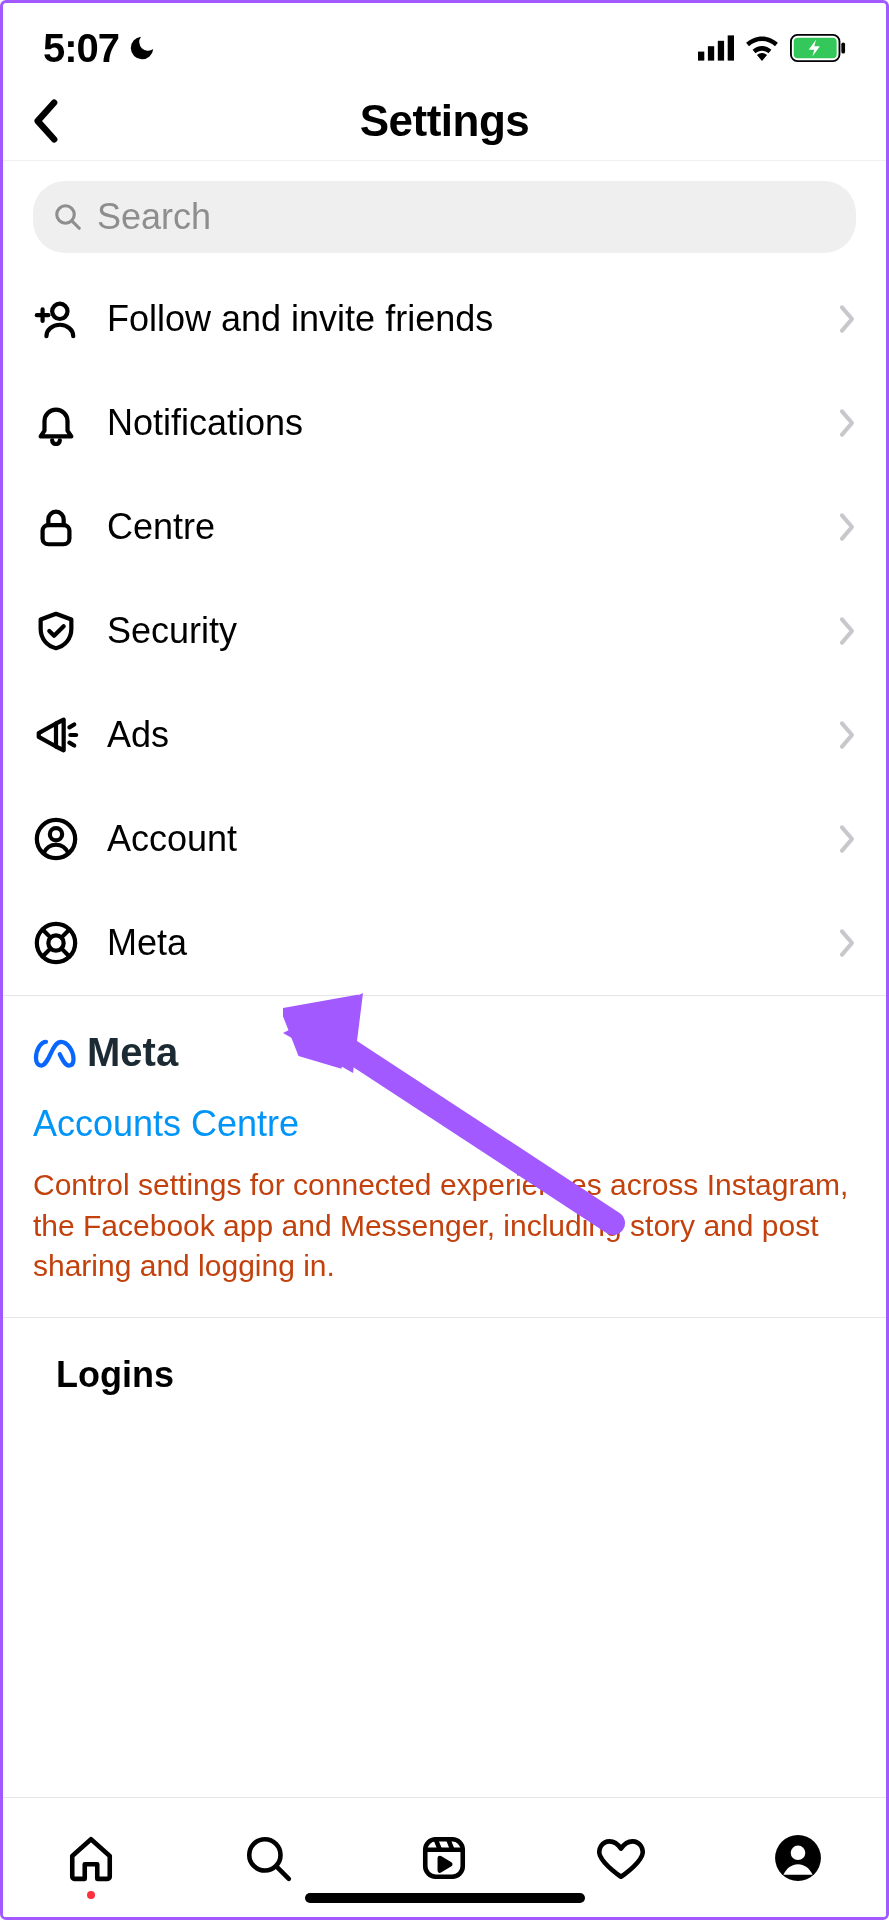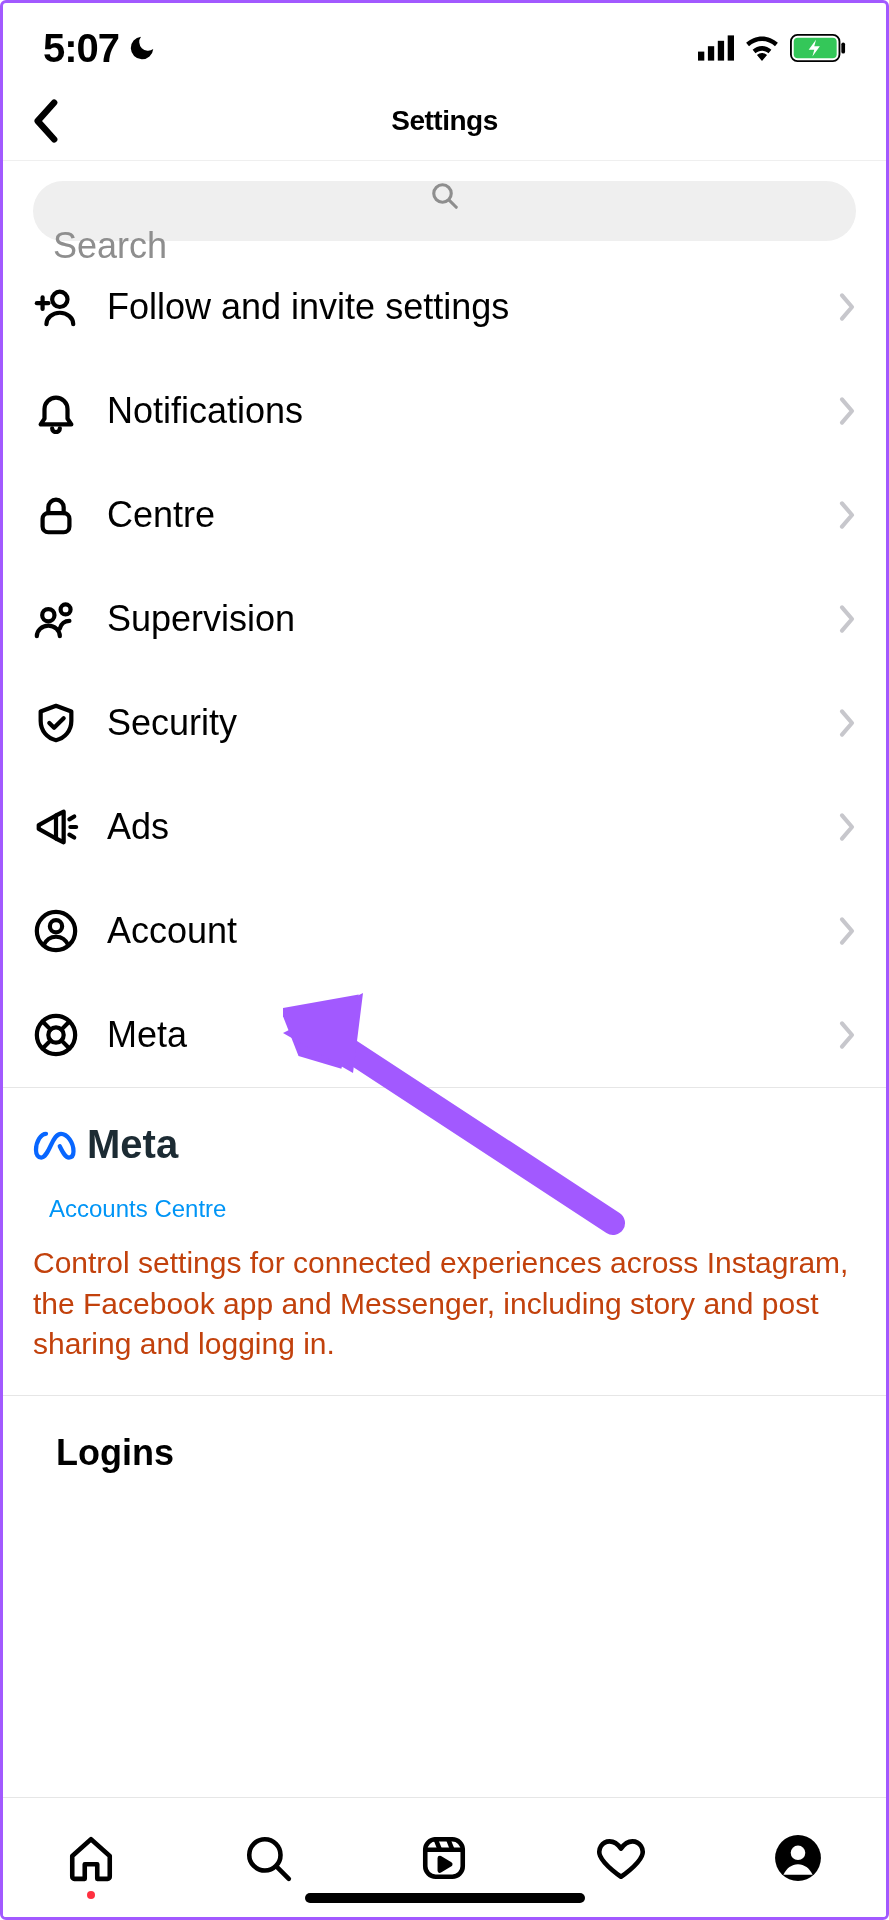--- a/index.html
+++ b/index.html
@@ -8,39 +8,39 @@
 
   
   .status-bar { display: flex; justify-content: space-between; align-items: center; padding: 20px 40px 8px 40px; height: 78px; }
   .status-left { display: flex; align-items: center; gap: 8px; font-size: 40px; font-weight: 600; letter-spacing: -1px; }
   .status-right { display: flex; align-items: center; gap: 10px; }
   .moon { font-size: 34px; line-height: 1; }
 
   
   .header { display: flex; align-items: center; justify-content: center; position: relative; height: 80px; border-bottom: 1px solid #efefef; }
   .back { position: absolute; left: 20px; top: 50%; transform: translateY(-50%); padding: 8px; }
-  .header-title { font-size: 28px; font-weight: 700; letter-spacing: -0.5px; }
+  .header-title { font-size: 44px; font-weight: 700; letter-spacing: -0.5px; }
 
   
   .search-wrap { padding: 20px 30px 14px 30px; }
-  .search { display: flex; align-items: center; gap: 14px; background: #efefef; border-radius: 32px; height: 60px; padding: 0 20px; flex-direction: column; }
+  .search { display: flex; align-items: center; gap: 14px; background: #efefef; border-radius: 32px; height: 72px; padding: 0 20px; }
   .search input { border: 0; background: transparent; font-size: 36px; color: #8e8e8e; width: 100%; outline: none; }
   .search input::placeholder { color: #8e8e8e; }
 
   
   .list { border-bottom: 1px solid #e6e6e6; }
   .row { display: flex; align-items: center; gap: 28px; padding: 0 30px; height: 104px; cursor: pointer; }
   .row .icon { width: 46px; height: 46px; display: flex; align-items: center; justify-content: center; flex-shrink: 0; }
   .row .label { font-size: 36px; font-weight: 400; flex: 1; }
   .row .chev { color: #c7c7cc; }
 
   
   .meta-block { padding: 34px 30px 30px 30px; border-bottom: 1px solid #e6e6e6; }
   .meta-logo { display: flex; align-items: center; gap: 8px; font-size: 40px; font-weight: 700; color: #1c2b33; margin-bottom: 28px; }
-  .accounts-centre { color: #0095f6; font-size: 24px; font-weight: 400; margin-bottom: 20px; display: block; margin-left: 16px; }
+  .accounts-centre { color: #0095f6; font-size: 36px; font-weight: 400; margin-bottom: 20px; display: block; }
   .meta-desc { color: #c2410c; font-size: 30px; line-height: 1.35; }
 
   
   .logins { padding: 36px 30px 10px 30px; margin-left: 23px; }
   .logins-title { font-size: 36px; font-weight: 700; }
 
   
   .bottom-nav { position: absolute; bottom: 0; left: 0; right: 0; height: 120px; border-top: 1px solid #e6e6e6; display: flex; justify-content: space-around; align-items: center; background: #fff; }
   .nav-btn { width: 54px; height: 54px; display: flex; align-items: center; justify-content: center; position: relative; }
   .nav-dot { position: absolute; bottom: -14px; left: 50%; transform: translateX(-50%); width: 8px; height: 8px; border-radius: 50%; background: #ff3040; }
@@ -115,21 +115,21 @@
 
   <div class="row">
     <span class="icon">
       <svg width="46" height="46" viewBox="0 0 24 24" fill="none" stroke="#000" stroke-width="2.2" stroke-linecap="round" stroke-linejoin="round">
           <circle cx="14" cy="8" r="4"></circle>
           <path d="M7 21c0-3.3 3.1-6 7-6s7 2.7 7 6"></path>
           <line x1="2" y1="10" x2="8" y2="10"></line>
           <line x1="5" y1="7" x2="5" y2="13"></line>
         </svg>
     </span>
-    <span class="label">Follow and invite settings</span>
+    <span class="label">Follow and invite friends</span>
     <span class="chev">
         <svg width="18" height="30" viewBox="0 0 10 18">
           <path d="M2 2l6 7-6 7" stroke="#c7c7cc" stroke-width="2.5" fill="none" stroke-linecap="round" stroke-linejoin="round"></path>
         </svg>
       </span>
   </div>
 
   <div class="row">
     <span class="icon">
       <svg width="46" height="46" viewBox="0 0 24 24" fill="none" stroke="#000" stroke-width="2.2" stroke-linecap="round" stroke-linejoin="round">
@@ -153,36 +153,20 @@
         </svg>
     </span>
     <span class="label">Centre</span>
     <span class="chev">
         <svg width="18" height="30" viewBox="0 0 10 18">
           <path d="M2 2l6 7-6 7" stroke="#c7c7cc" stroke-width="2.5" fill="none" stroke-linecap="round" stroke-linejoin="round"></path>
         </svg>
       </span>
   </div>
 
-  <div class="row">
-    <span class="icon">
-      <svg width="46" height="46" viewBox="0 0 24 24" fill="none" stroke="#000" stroke-width="2.2" stroke-linecap="round" stroke-linejoin="round">
-          <circle cx="8" cy="10" r="3.2"></circle>
-          <circle cx="17" cy="7" r="2.6"></circle>
-          <path d="M2 21c0-3 2.7-5.5 6-5.5s6 2.5 6 5.5"></path>
-          <path d="M14 17c.6-2.5 2.6-4 5-4"></path>
-        </svg>
-    </span>
-    <span class="label">Supervision</span>
-    <span class="chev">
-        <svg width="18" height="30" viewBox="0 0 10 18">
-          <path d="M2 2l6 7-6 7" stroke="#c7c7cc" stroke-width="2.5" fill="none" stroke-linecap="round" stroke-linejoin="round"></path>
-        </svg>
-      </span>
-  </div>
 
   <div class="row">
     <span class="icon">
       <svg width="46" height="46" viewBox="0 0 24 24" fill="none" stroke="#000" stroke-width="2.2" stroke-linecap="round" stroke-linejoin="round">
           <path d="M12 3l8 3v5c0 5-3.4 9-8 10-4.6-1-8-5-8-10V6l8-3z"></path>
           <path d="M8.5 12l2.5 2.5L16 9.5"></path>
         </svg>
     </span>
     <span class="label">Security</span>
     <span class="chev">

